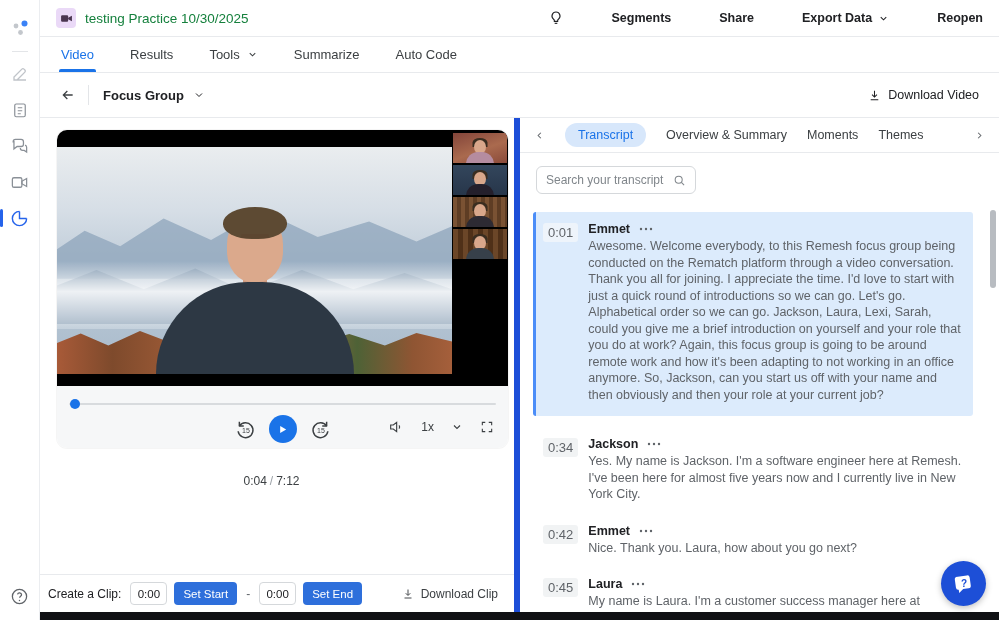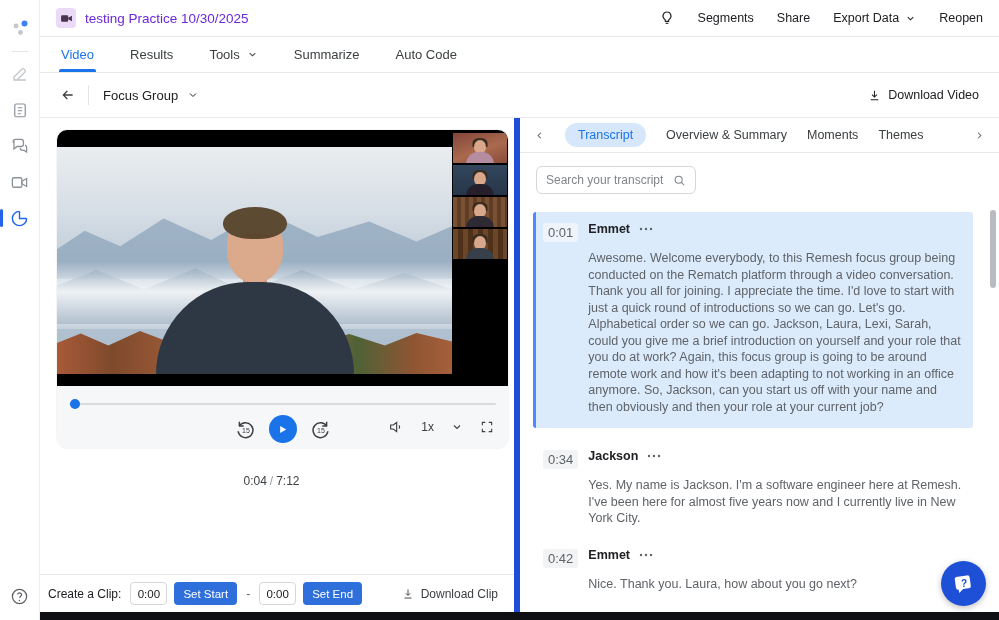--- a/index.html
+++ b/index.html
@@ -11,36 +11,36 @@
   .rail { position:absolute; left:0; top:0; width:40px; height:620px; background:#fff; border-right:1px solid #ebedf0; display:flex; flex-direction:column; align-items:center; padding-top:10px; z-index:6; }
   .rail-item { width:20px; height:20px; margin:8px 0; color:#8a9097; position:relative; display:flex; align-items:center; justify-content:center; }
   .rail-divider { width:16px; height:1px; background:#e3e5e8; margin:5px 0 4px; }
   .rail-item.active { color:#2563eb; }
   .rail-item.active::before { content:""; position:absolute; left:-10px; top:1px; width:3px; height:18px; background:#2563eb; border-radius:2px; }
   .rail-help { margin-top:auto; margin-bottom:14px; }
 
   
   .header { position:absolute; left:40px; right:0; top:0; height:37px; border-bottom:1px solid #e8eaed; display:flex; align-items:center; padding:0 16px; background:#fff; }
   .title-icon { width:20px; height:20px; border-radius:4px; display:flex; align-items:center; justify-content:center; margin-right:9px; background:#ead9f7; color:#4a3550; }
-  .header-title { font-size:13.5px; color:#6d28d9; }
-  .header-actions { margin-left:auto; display:flex; align-items:center; gap:23px; font-size:12.5px; font-weight:400; color:#202124; }
+  .header-title { font-size:13.5px; color:#15803d; }
+  .header-actions { margin-left:auto; display:flex; align-items:center; gap:48px; font-size:12.5px; font-weight:700; color:#202124; }
   .bulb { color:#202124; }
   .h-action { cursor:default; display:flex; align-items:center; gap:6px; }
 
   
   .tabbar { position:absolute; left:40px; right:0; top:37px; height:36px; border-bottom:1px solid #e8eaed; display:flex; align-items:center; padding:0 21px; gap:36px; font-size:13px; color:#3c4043; background:#fff; }
   .tab { position:relative; display:flex; align-items:center; gap:7px; }
   .tab.active { color:#1a73e8; font-weight:500; }
   .tab.active::after { content:""; position:absolute; left:-2px; right:-2px; bottom:-10px; height:3px; background:#1a73e8; border-radius:2px 2px 0 0; }
 
   
   .subheader { position:absolute; left:40px; right:0; top:73px; height:45px; border-bottom:1px solid #e8eaed; display:flex; align-items:center; padding:0 20px; background:#fff; }
   .back-arrow { color:#3c4043; margin-right:12px; }
   .vdiv { width:1px; height:20px; background:#e3e5e8; margin-right:14px; }
-  .section-label { font-size:13px; font-weight:400; color:#202124; display:flex; align-items:center; gap:9px; }
+  .section-label { font-size:13px; font-weight:700; color:#202124; display:flex; align-items:center; gap:9px; }
   .dl-video { margin-left:auto; display:flex; align-items:center; gap:7px; font-size:12.5px; font-weight:400; color:#202124; }
 
   
   .content { position:absolute; left:40px; right:0; top:118px; bottom:0; display:flex; }
   .left-pane { width:480px; border-right:6px solid #1d4ed8; position:relative; }
   .right-pane { flex:1; position:relative; overflow:hidden; }
   .bottom-strip { position:absolute; left:0; right:0; bottom:0; height:8px; background:#101114; z-index:7; }
 
   
   .video-card { position:absolute; left:17px; top:12px; width:451px; border-radius:10px; overflow:hidden; box-shadow:0 0 0 1px rgba(0,0,0,.04); }
@@ -106,21 +106,21 @@
   .search-icon { color:#80868b; }
   .entries { position:absolute; left:0; right:12px; top:82px; bottom:8px; overflow:hidden; padding:12px 14px 0 13px; }
   .entry { display:flex; gap:10px; padding:0 10px; margin-bottom:21px; }
   .entry.highlighted { background:#dcebfc; border-left:3px solid #4b8df8; border-radius:3px; padding:10px 10px 13px 7px; }
   .e-time { flex:0 0 auto; font-size:13px; color:#5f6368; background:#f1f3f4; padding:2px 5px; border-radius:3px; height:fit-content; margin-top:1px; }
   .entry.highlighted .e-time { background:#eef4fb; }
   .e-body { flex:1; }
   .e-head { display:flex; align-items:center; gap:9px; }
   .e-speaker { font-size:12.5px; font-weight:700; color:#202124; }
   .e-dots { color:#5f6368; }
-  .e-text { margin-top:14px; font-size:12.5px; line-height:16.5px; color:#5f6368; }
+  .e-text { margin-top:2px; font-size:12.5px; line-height:16.5px; color:#5f6368; }
   .e-text:empty { display:none; }
   .scroll-thumb { position:absolute; right:3px; top:92px; width:6px; height:78px; background:#b8bcc1; border-radius:3px; }
 
   .chat-fab { position:absolute; right:13px; bottom:14px; width:45px; height:45px; border-radius:50%; background:#1d4fd7; display:flex; align-items:center; justify-content:center; z-index:9; box-shadow:0 2px 6px rgba(0,0,0,.25); }
 </style>
 </head>
 <body>
 
 <div class="rail">
   <div class="rail-item">

